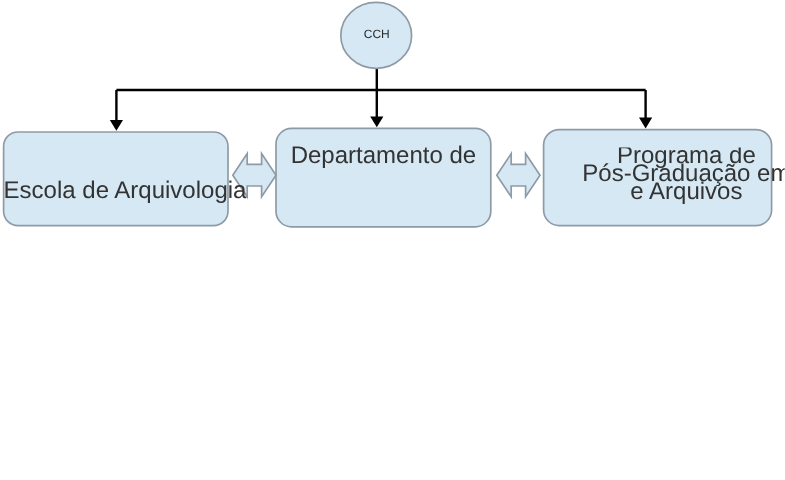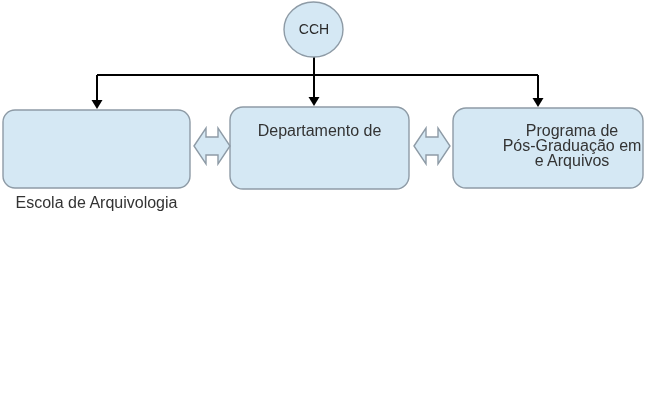--- a/index.html
+++ b/index.html
@@ -30,29 +30,29 @@
     fill: none;
   }
   .arrowhead {
     fill: #000000;
     stroke: none;
   }
   .node-label {
     position: absolute;
     text-align: center;
     color: #333333;
-    font-size: 16px;
+    font-size: 20px;
     line-height: 15px;
     letter-spacing: 0px;
   }
   .root-label {
     position: absolute;
     text-align: center;
     color: #2a2a2a;
-    font-size: 14px;
+    font-size: 10px;
     line-height: 17px;
   }
   .clip-lines {
     overflow: hidden;
   }
   .line {
     display: block;
     white-space: nowrap;
   }
 </style>
@@ -73,21 +73,21 @@
     <rect class="shape" x="3" y="110" width="187" height="78" rx="12" ry="12" fill="#d5e8f4"></rect>
     <rect class="shape" x="230" y="107" width="179" height="82" rx="13" ry="13" fill="#d5e8f4"></rect>
     <rect class="shape" x="453" y="108" width="190" height="80" rx="13" ry="13" fill="#d5e8f4"></rect>
 
     <path class="shape" d="M194,146 L206,128 L206,137 L218,137 L218,128 L230,146 L218,164 L218,155 L206,155 L206,164 Z" fill="#d5e8f4"></path>
     <path class="shape" d="M414,146 L426,128 L426,137 L438,137 L438,128 L450,146 L438,164 L438,155 L426,155 L426,164 Z" fill="#d5e8f4"></path>
   </svg>
 
   <div class="root-label" style="left:284px; top:21px; width:60px;">CCH</div>
 
-  <div class="node-label" style="left:3px; top:152px; width:187px;margin-top:43px;">
+  <div class="node-label" style="left:3px; top:152px; width:187px;">
     <span class="line">Escola de Arquivologia</span>
   </div>
 
   <div class="node-label" style="left:230px; top:123px; width:179px;">
     <span class="line">Departamento de</span>
   </div>
 
   <div class="node-label clip-lines" style="left:453px; top:123px; width:190px; height:52px;padding-left:24px;">
     <span class="line">Programa de</span>
     <span class="line">Pós-Graduação em</span>

